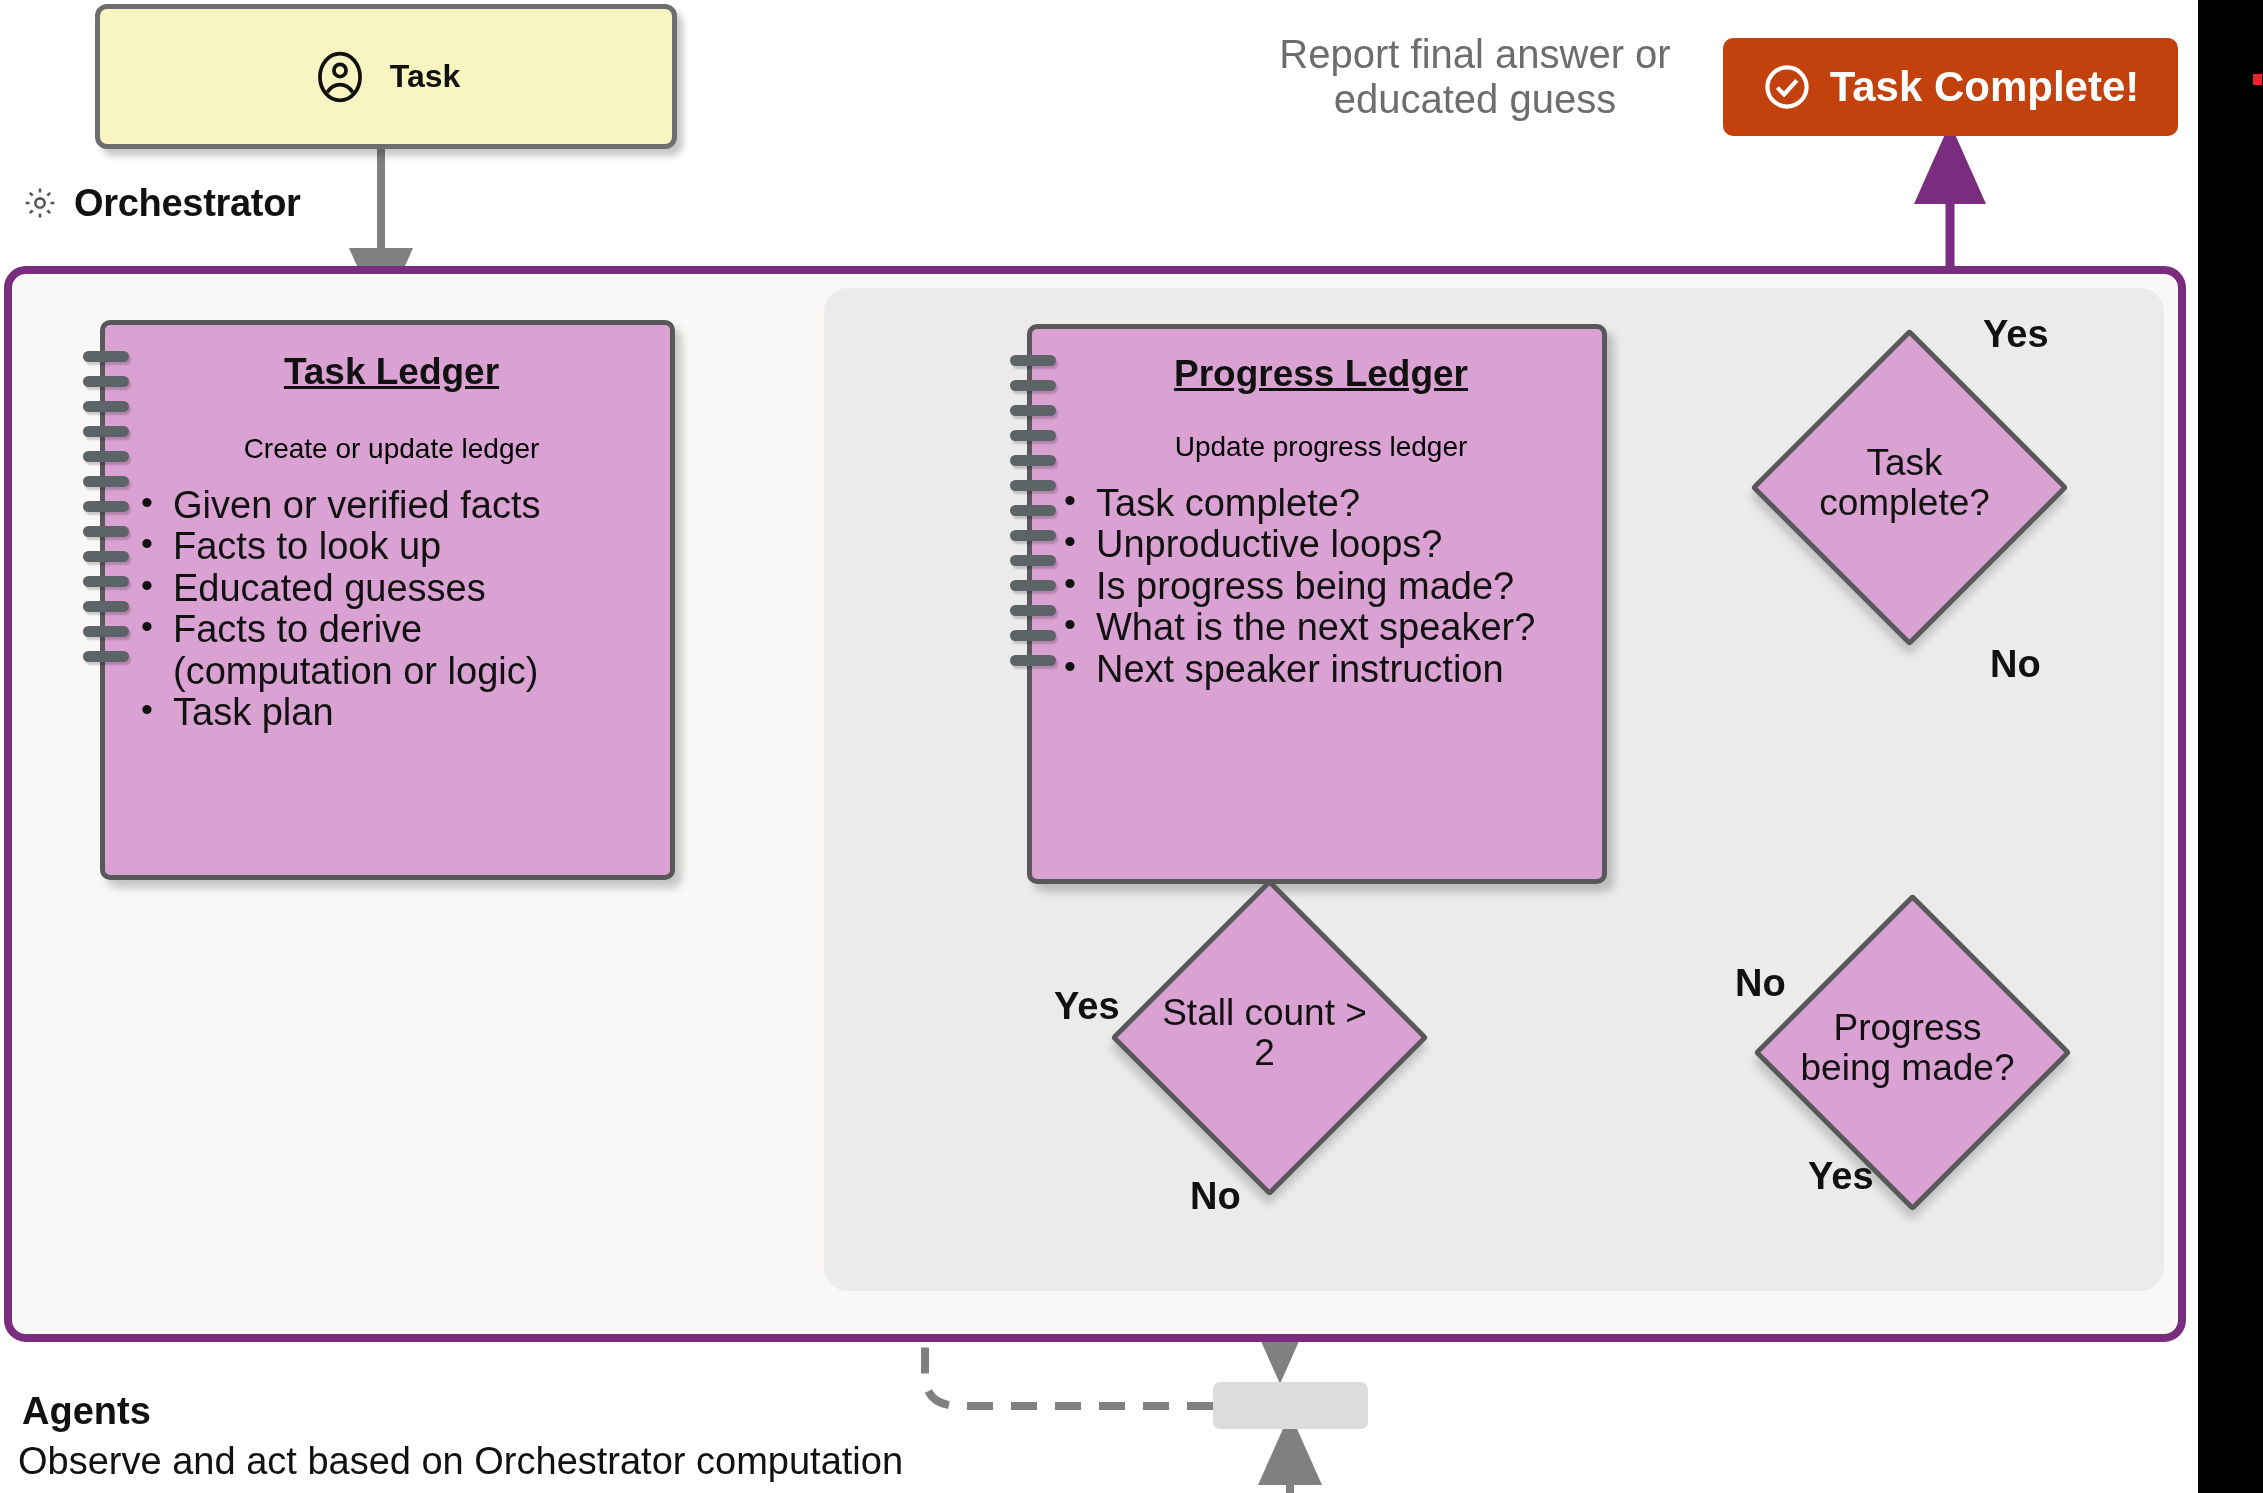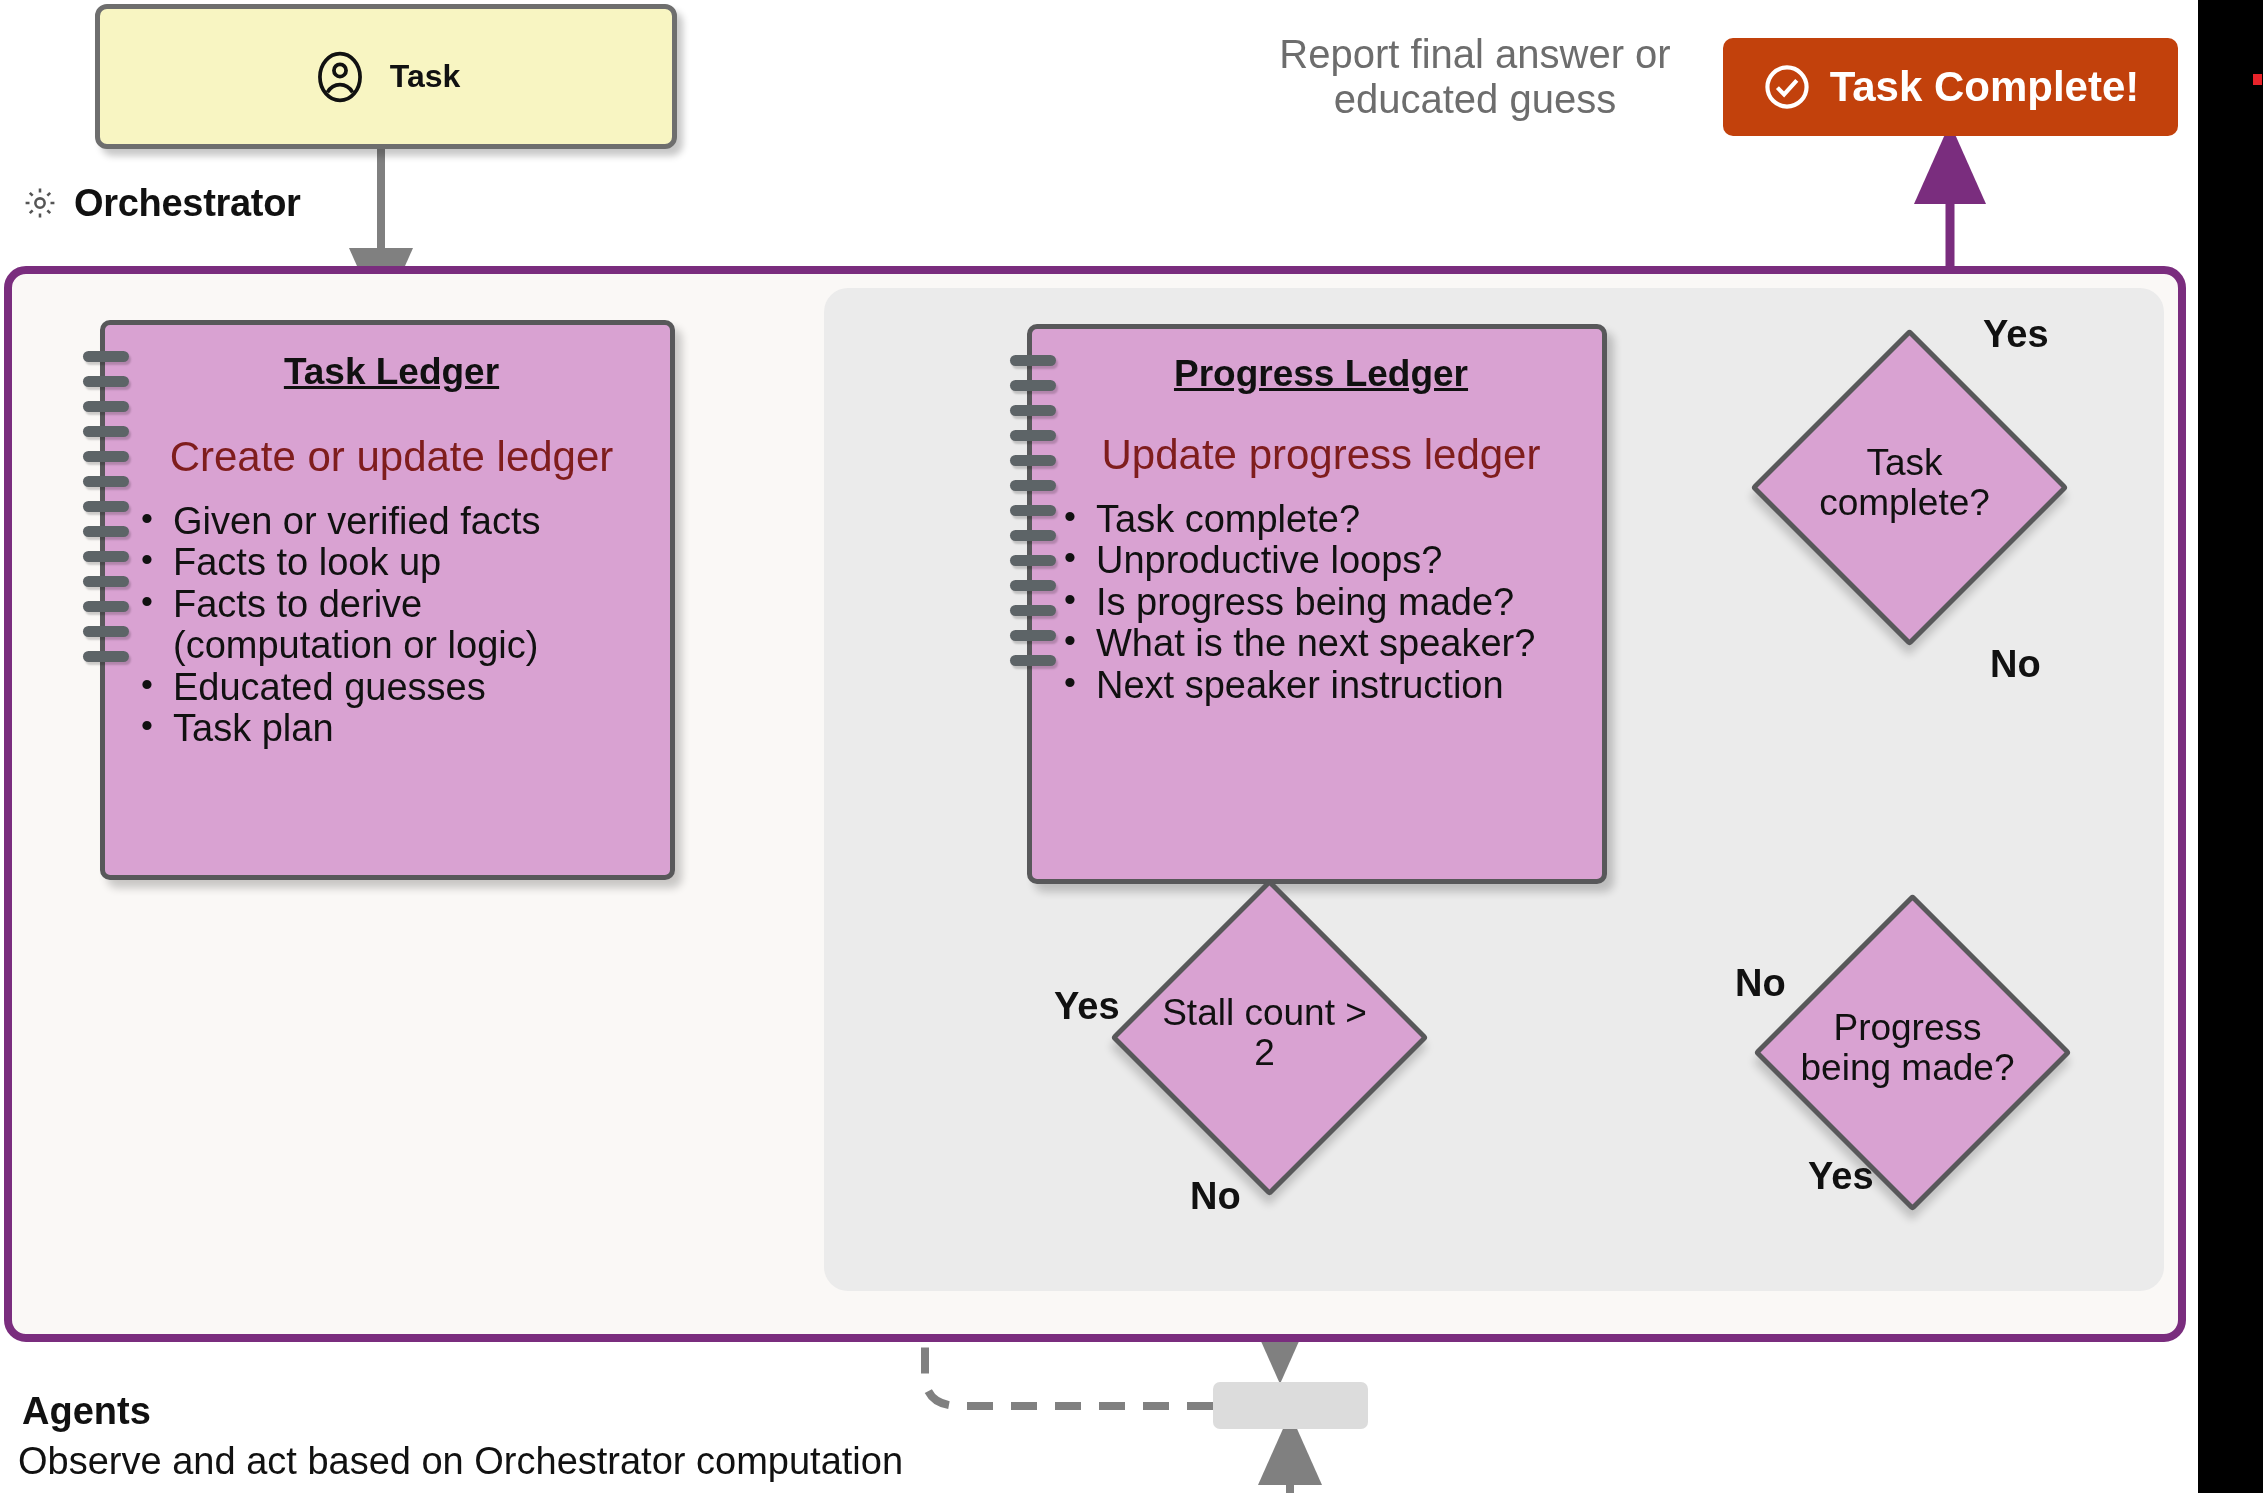--- a/index.html
+++ b/index.html
@@ -28,21 +28,21 @@
     background:#ebebeb;border-radius:24px;}
 
   
   .ledger{background:#d9a2d2;border:5px solid #58585a;border-radius:10px;
     box-shadow:7px 8px 8px rgba(0,0,0,.20);}
   .spiral{position:absolute;left:-22px;top:26px;display:flex;flex-direction:column;
     gap:14px;z-index:3;pointer-events:none;}
   .spiral i{display:block;width:46px;height:11px;background:#5d6467;border-radius:6px;
     box-shadow:2px 3px 2px rgba(0,0,0,.18);}
   .ledger h3{margin:0;text-align:center;font-size:37px;font-weight:bold;color:#111;text-decoration:underline;}
-  .ledger .sub{margin:0;text-align:center;font-size:42px;color:#7f1d1d;}
+  .ledger .sub{margin:0;text-align:center;font-size:28px;color:#000000;}
   .ledger ul{margin:0;padding:0;list-style:none;}
   .ledger ul li{font-size:38px;color:#111;line-height:1.09;
     padding-left:42px;position:relative;}
   .ledger ul li::before{content:"\2022";position:absolute;left:10px;top:-1px;font-size:34px;}
 
   #task-ledger{left:100px;top:320px;width:565px;height:550px;}
   #task-ledger .pad{padding:26px 18px 0 26px;}
   #task-ledger h3{margin-bottom:40px;}
   #task-ledger .sub{margin-bottom:20px;text-align:center;}
 
@@ -164,22 +164,22 @@
       <i></i>
       <i></i>
       <i></i>
   </div>
   <div class="pad">
     <h3>Task Ledger</h3>
     <p class="sub">Create or update ledger</p>
     <ul>
       <li>Given or verified facts</li>
       <li>Facts to look up</li>
+      <li>Educated guesses</li>
       <li>Facts to derive (computation or logic)</li>
-      <li>Educated guesses</li>
       <li>Task plan</li>
     </ul>
   </div>
 </div>
 
 <div class="abs ledger" id="progress-ledger">
   <div class="spiral">
     <i></i>
       <i></i>
       <i></i>

